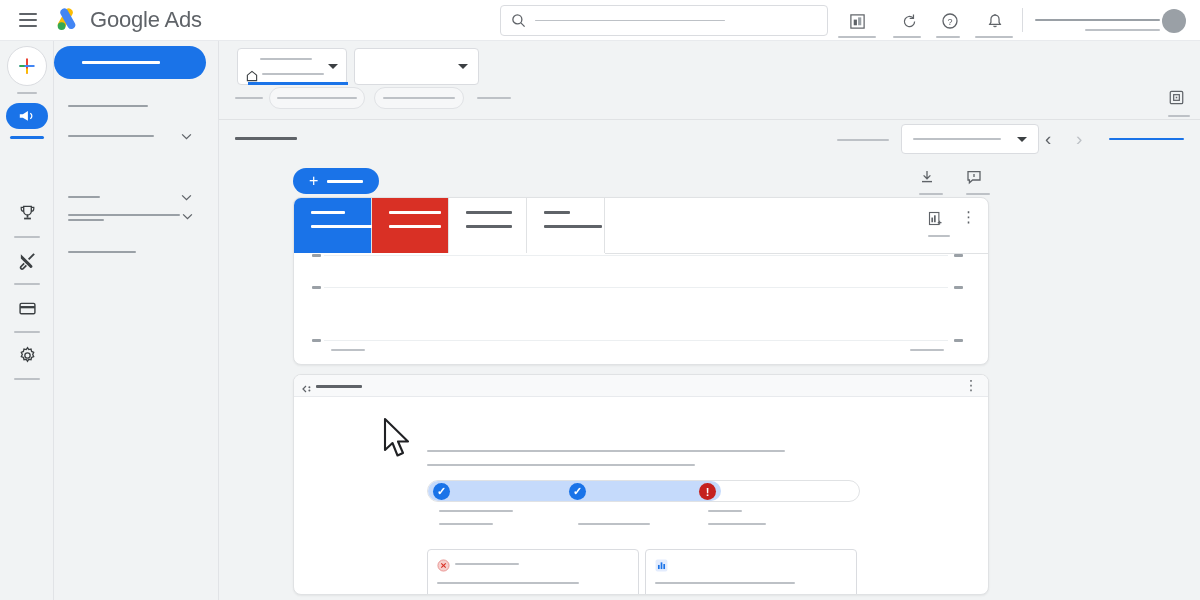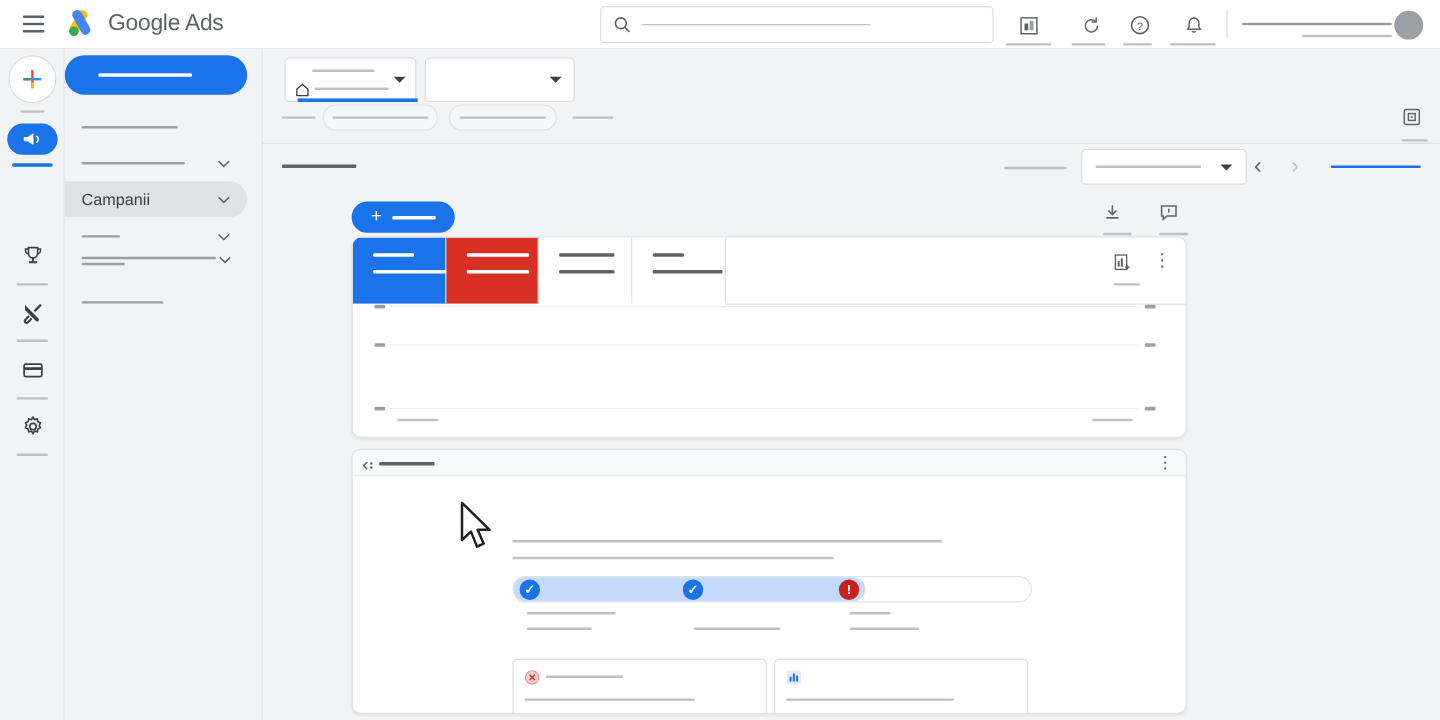--- a/index.html
+++ b/index.html
@@ -20,21 +20,21 @@
   
   .topbar {
     position:absolute; top:0; left:0; width:1200px; height:41px;
     background:#fff; border-bottom:1px solid #e8eaed;
     display:flex; align-items:center;
   }
   .hamburger { width:18px; height:14px; margin-left:19px; display:flex;
     flex-direction:column; justify-content:space-between; cursor:pointer; }
   .hamburger i { display:block; height:1.6px; background:#5f6368; border-radius:1px;}
   .logo { display:flex; align-items:center; margin-left:18px; gap:9px; }
-  .logo-text { font-size:19px; color:#5f6368; letter-spacing:-0.2px; }
+  .logo-text { font-size:22px; color:#5f6368; letter-spacing:-0.2px; }
   .logo-text b { font-weight:400; color:#5f6368; }
 
   .searchwrap {
     position:absolute; left:500px; top:5px; width:328px; height:31px;
     border:1px solid #dadce0; border-radius:4px; background:#fff;
     display:flex; align-items:center; padding:0 10px; gap:9px;
   }
   .searchwrap .bar { width:190px; }
 
   .icobtn { position:absolute; top:4px; width:34px; height:34px;
@@ -270,28 +270,20 @@
       <span class="lbl">
           <span class="bar" style="width:86px"></span>
         </span>
       <span class="chev">
         <svg width="11" height="7" viewBox="0 0 12 8">
             <path d="M1 1.6 L6 6.4 L11 1.6" fill="none" stroke="#5f6368" stroke-width="1.5"></path>
           </svg>
       </span>
     </div>
 
-    <div class="nav-row selected" style="top:110px">
-      <span class="nav-text">Campanii</span>
-      <span class="chev">
-        <svg width="11" height="7" viewBox="0 0 12 8">
-            <path d="M1 1.6 L6 6.4 L11 1.6" fill="none" stroke="#5f6368" stroke-width="1.5"></path>
-          </svg>
-      </span>
-    </div>
 
     <div class="nav-row" style="top:141px">
       <span class="lbl">
           <span class="bar" style="width:32px"></span>
         </span>
       <span class="chev">
         <svg width="11" height="7" viewBox="0 0 12 8">
             <path d="M1 1.6 L6 6.4 L11 1.6" fill="none" stroke="#5f6368" stroke-width="1.5"></path>
           </svg>
       </span>

